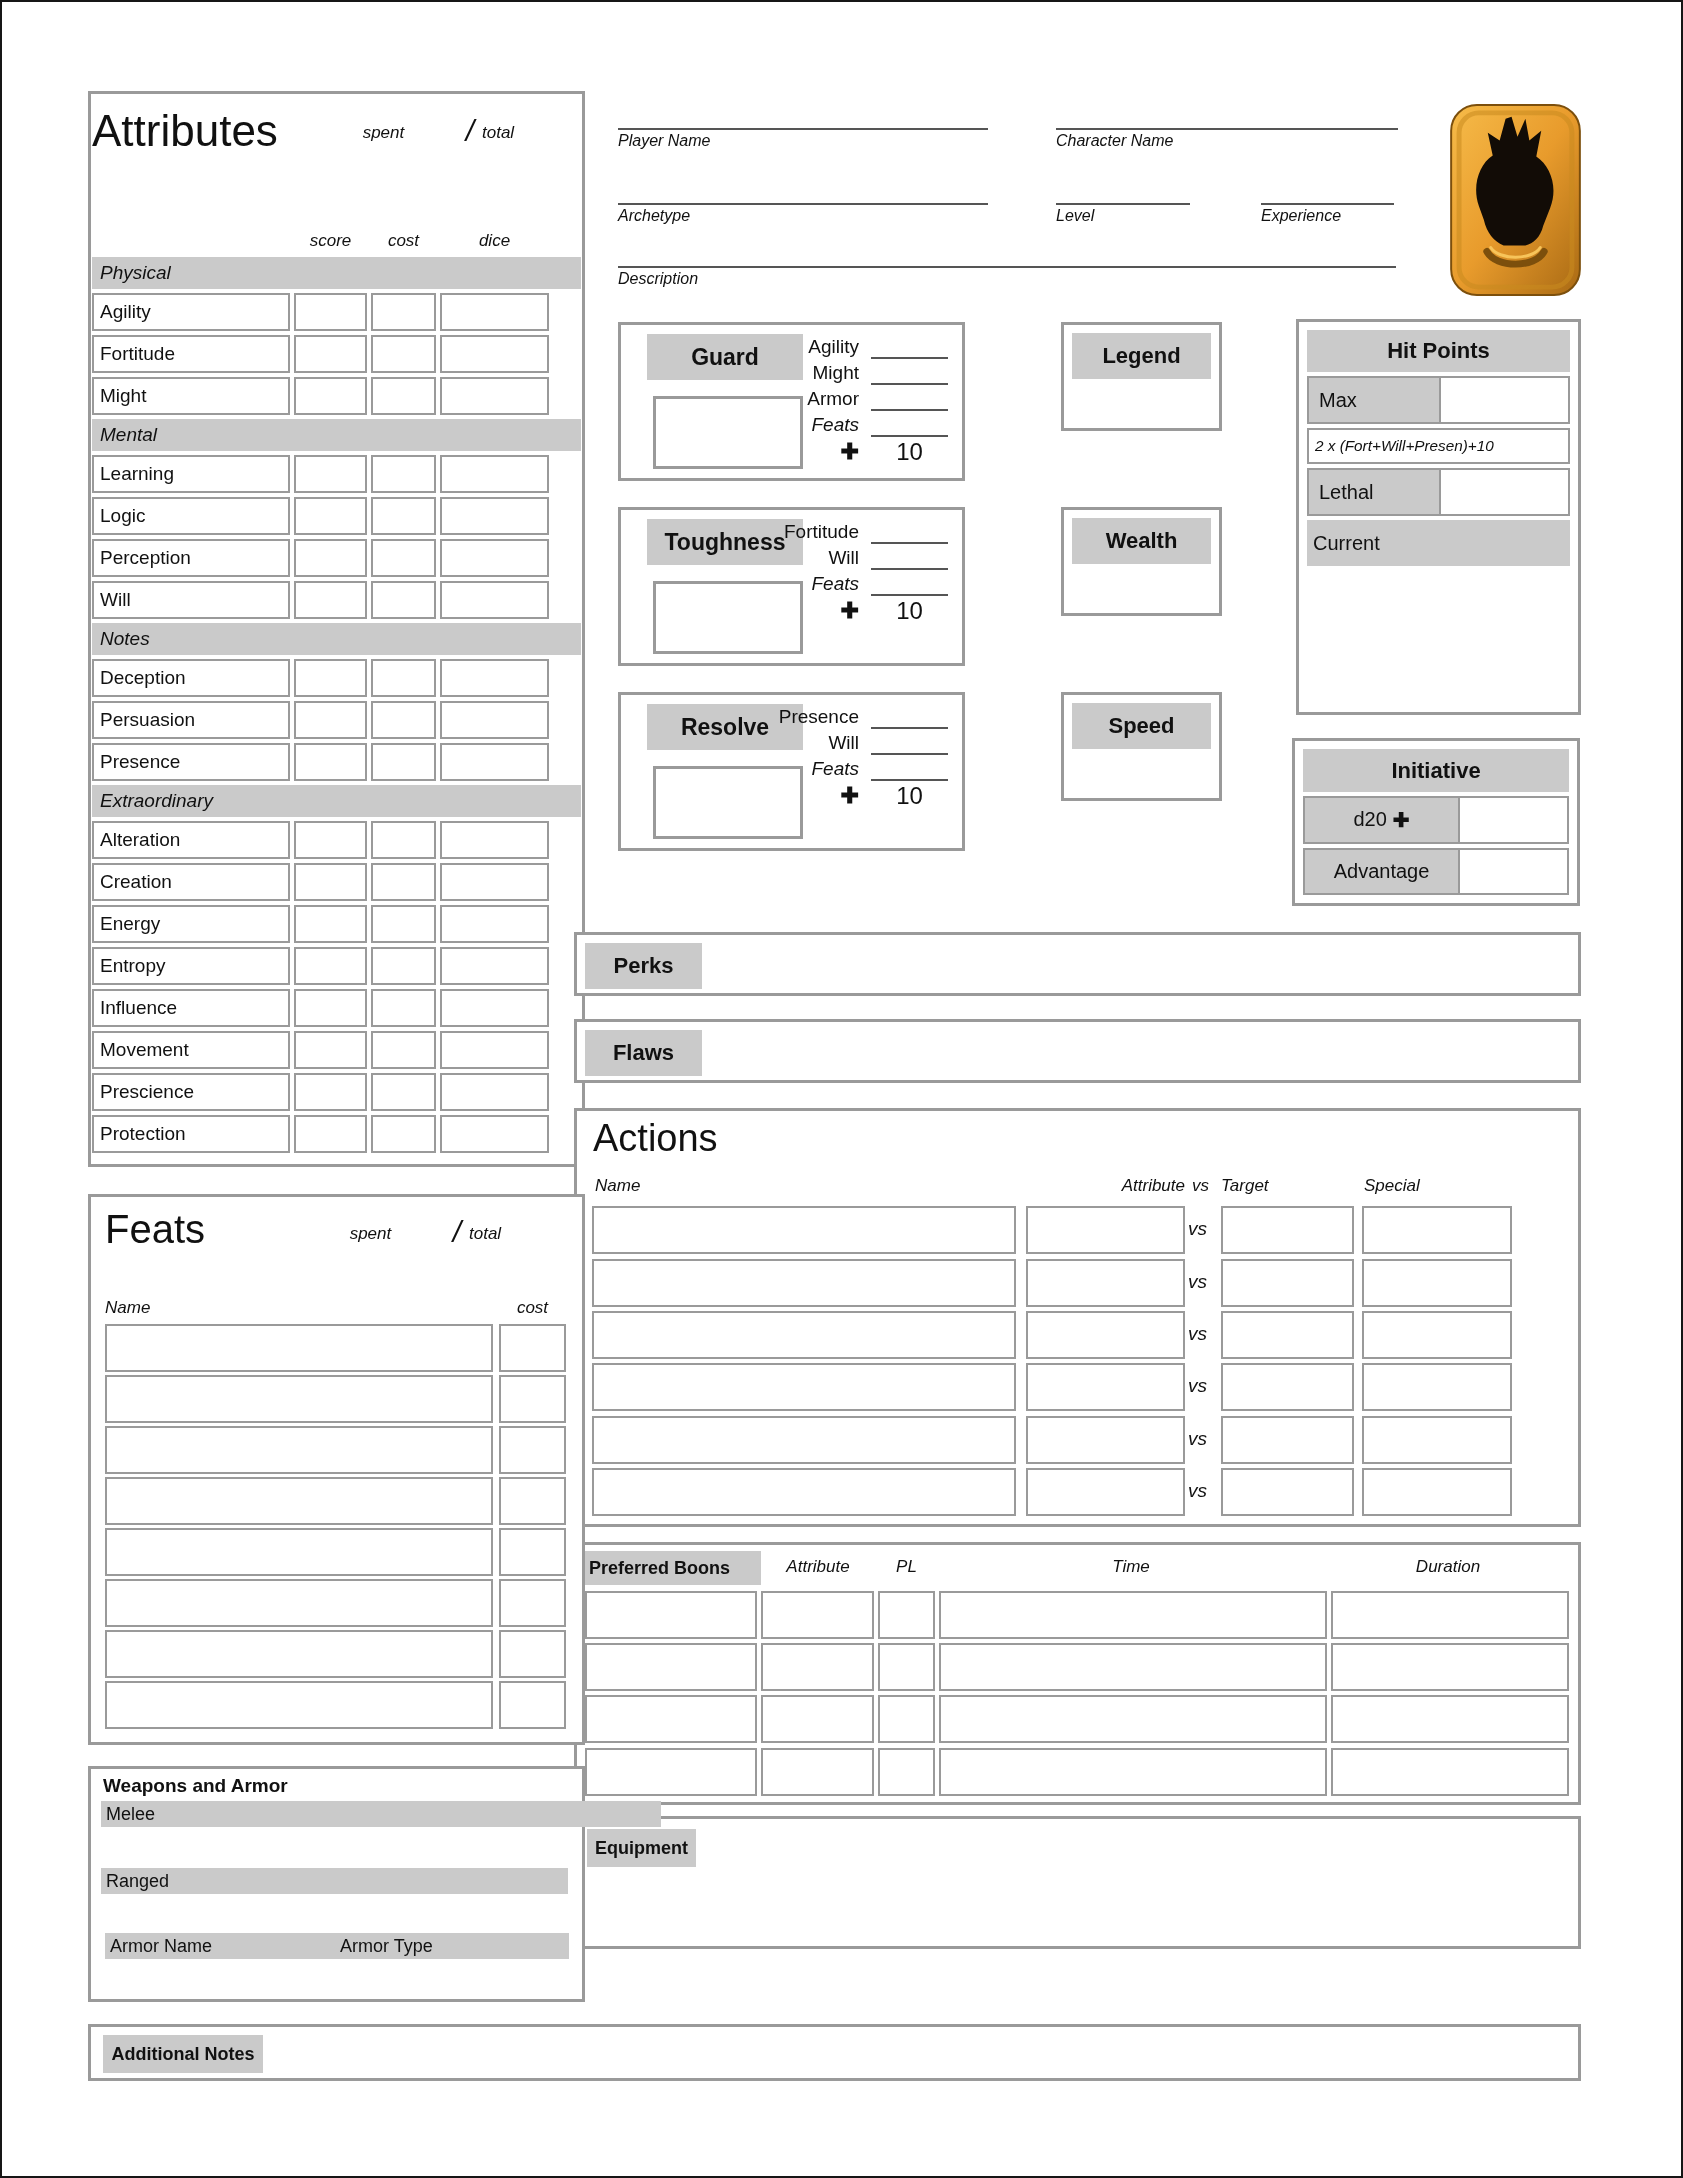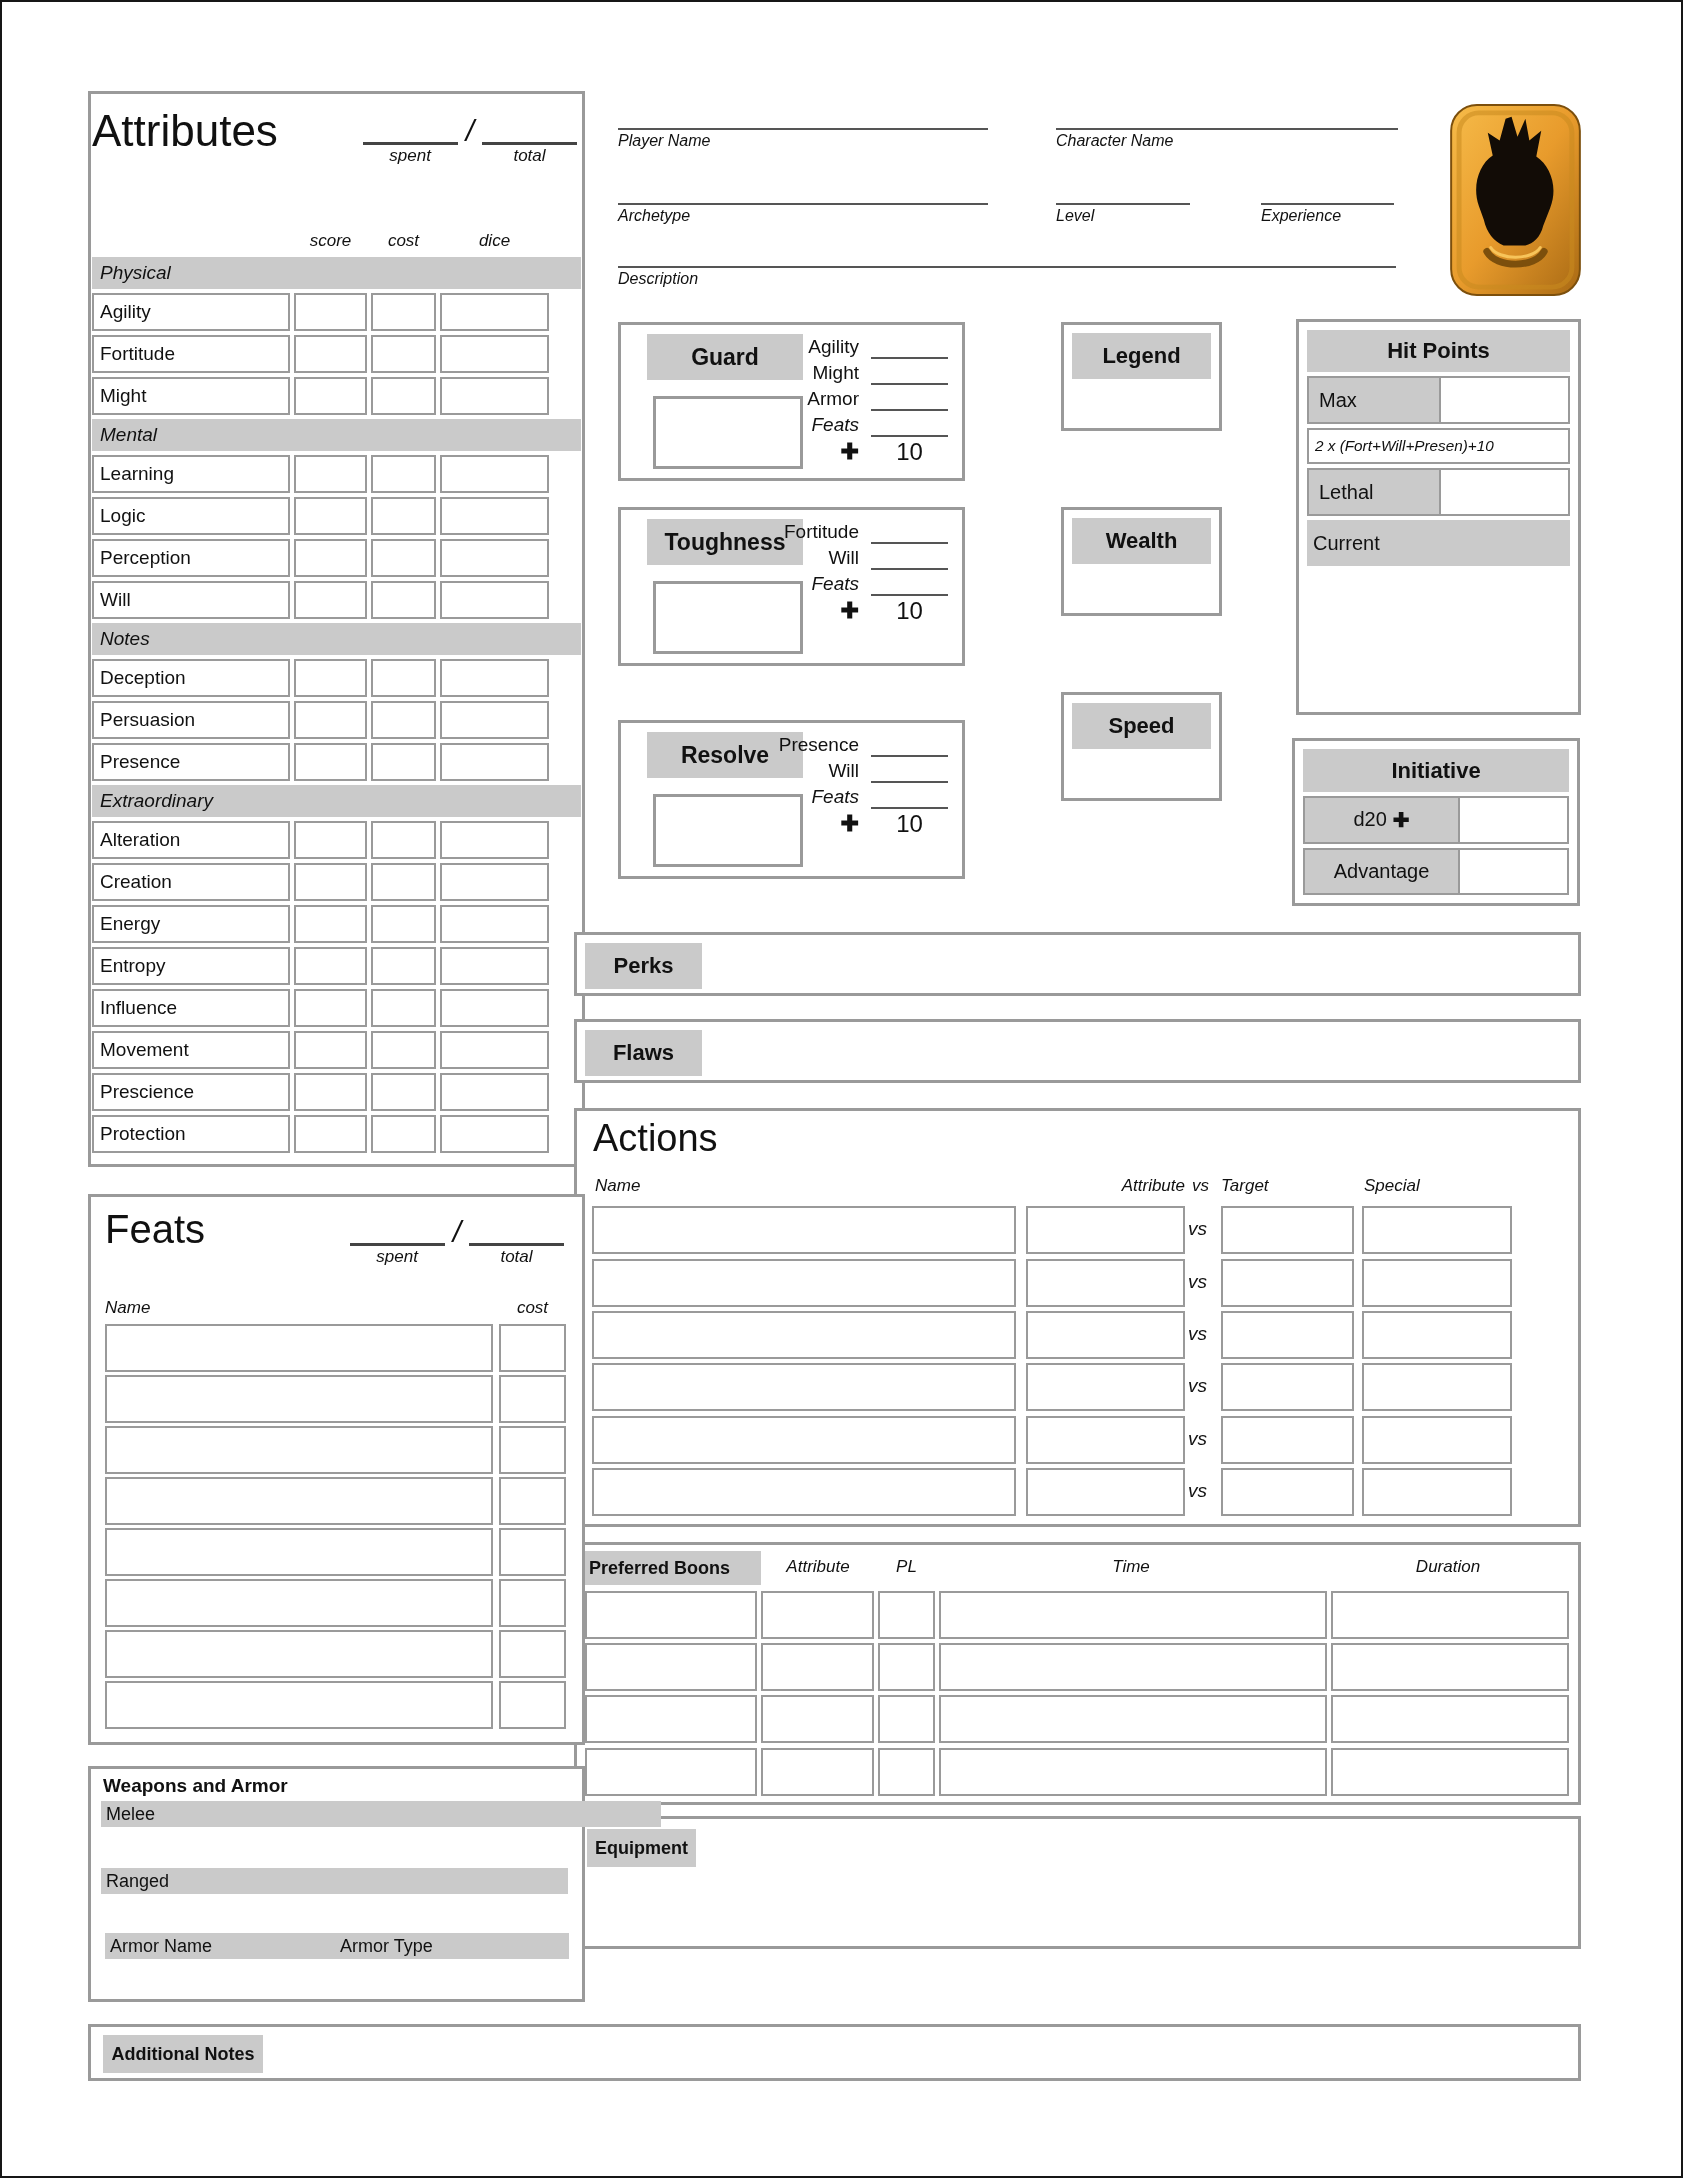--- a/index.html
+++ b/index.html
@@ -10,21 +10,21 @@
   .box{position:absolute;border:3px solid #9a9a9a;background:#fff;box-sizing:border-box;}
   .chip{background:#cacaca;display:flex;align-items:center;justify-content:center;font-weight:bold;}
   .cell{border:2px solid #9a9a9a;background:#fff;box-sizing:border-box;}
   .it{font-style:italic;}
   
   .sec-head{position:relative;height:119px;}
   .sec-title{margin:0;font-size:44px;font-weight:normal;letter-spacing:0;}
   .feats .sec-head{height:91px;}
   .feats .sec-title{font-size:40px;}
   .fraction{position:absolute;right:4px;top:16px;display:flex;align-items:flex-start;}
-  .fr-part{display:flex;flex-direction:column;width:95px;}
+  .fr-part{display:flex;flex-direction:row;width:95px;}
   .fr-line{height:20px;border-bottom:3px solid #444;}
   .fr-label{font-style:italic;font-size:17px;text-align:center;padding-top:1px;}
   .fr-slash{font-size:30px;font-style:italic;margin:0 8px;transform:translateY(-8px);}
   .attr-colheads{display:grid;grid-template-columns:198px 73px 65px 109px;gap:4px;
                  font-style:italic;font-size:17px;height:26px;align-items:end;margin-bottom:6px;}
   .attr-colheads span{text-align:center;}
   .attr-table{display:flex;flex-direction:column;gap:4px;}
   .bar{background:#cacaca;font-style:italic;font-size:19px;height:32px;display:flex;
        align-items:center;padding-left:8px;}
   .attr-row{display:grid;grid-template-columns:198px 73px 65px 109px;gap:4px;height:38px;}
@@ -313,21 +313,21 @@
         <span class="dline"></span>
       <span class="dlab">Will</span>
         <span class="dline"></span>
       <span class="dlab it">Feats</span>
         <span class="dline"></span>
       <span class="dplus">✚</span>
         <span class="dten">10</span>
     </div>
   </section>
 
-  <section class="box defense" style="top:718px;">
+  <section class="box defense" style="top:690px;">
     <div class="chip chip-d">Resolve</div>
     <div class="dbox"></div>
     <div class="dcalc">
       <span class="dlab">Presence</span>
         <span class="dline"></span>
       <span class="dlab">Will</span>
         <span class="dline"></span>
       <span class="dlab it">Feats</span>
         <span class="dline"></span>
       <span class="dplus">✚</span>

